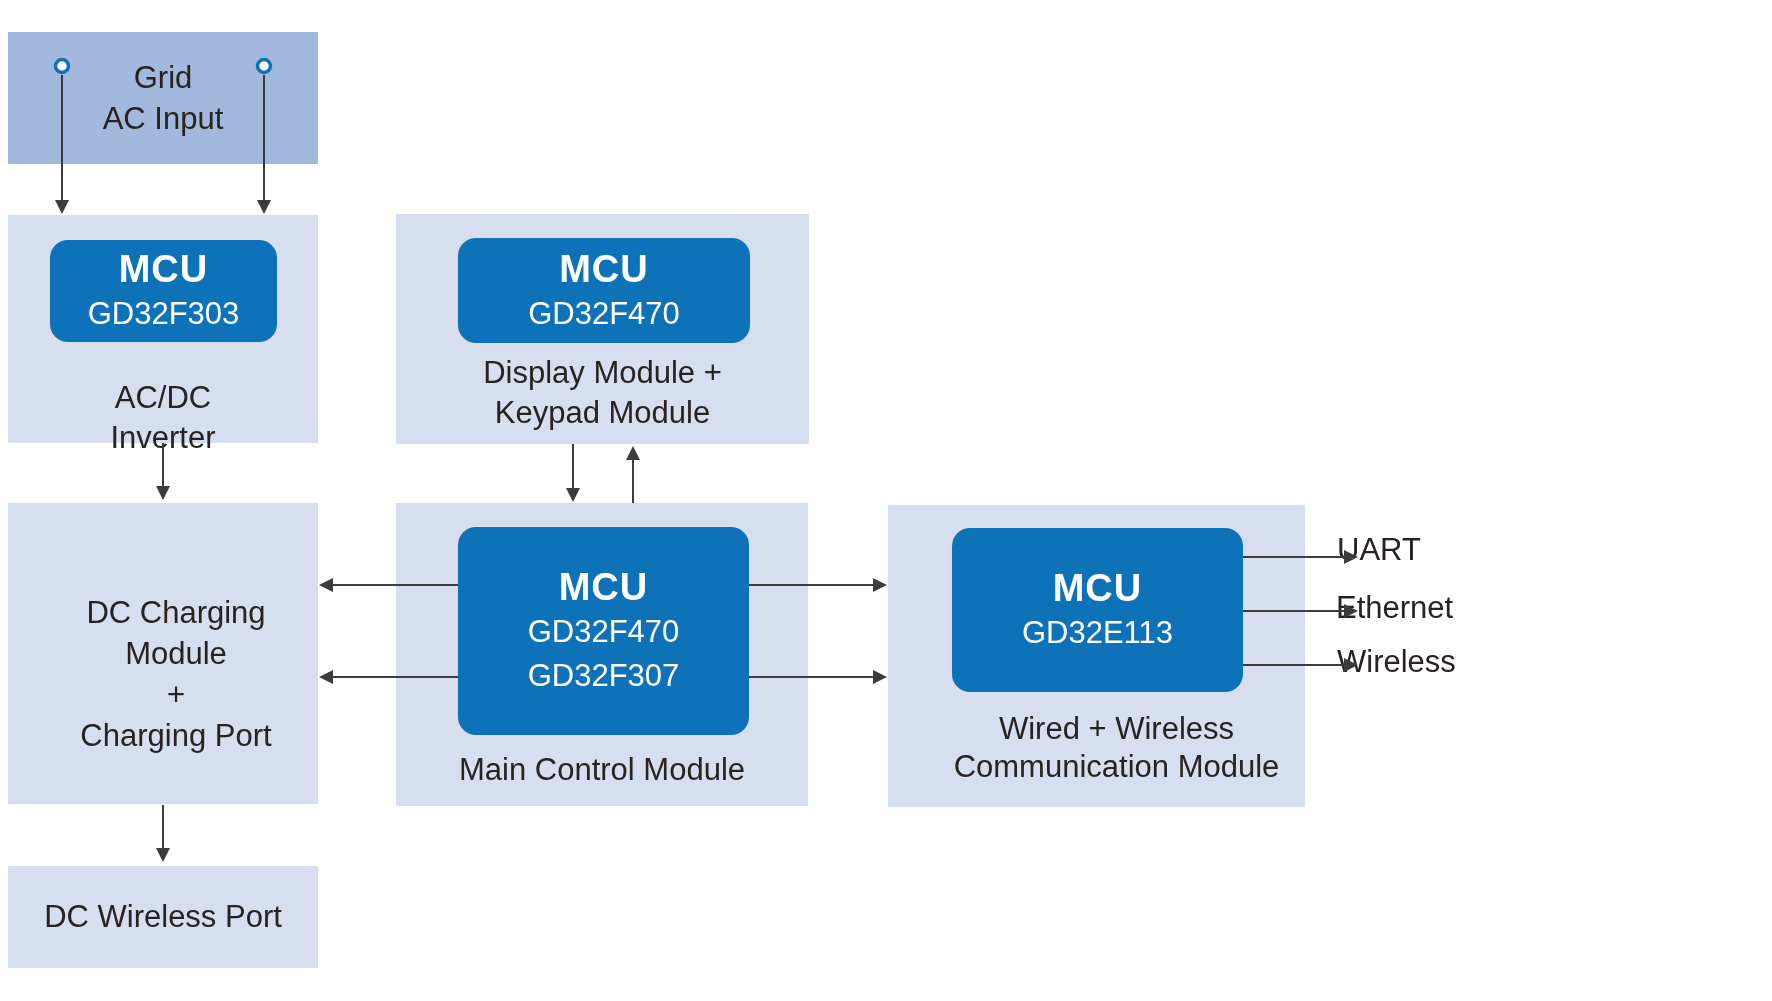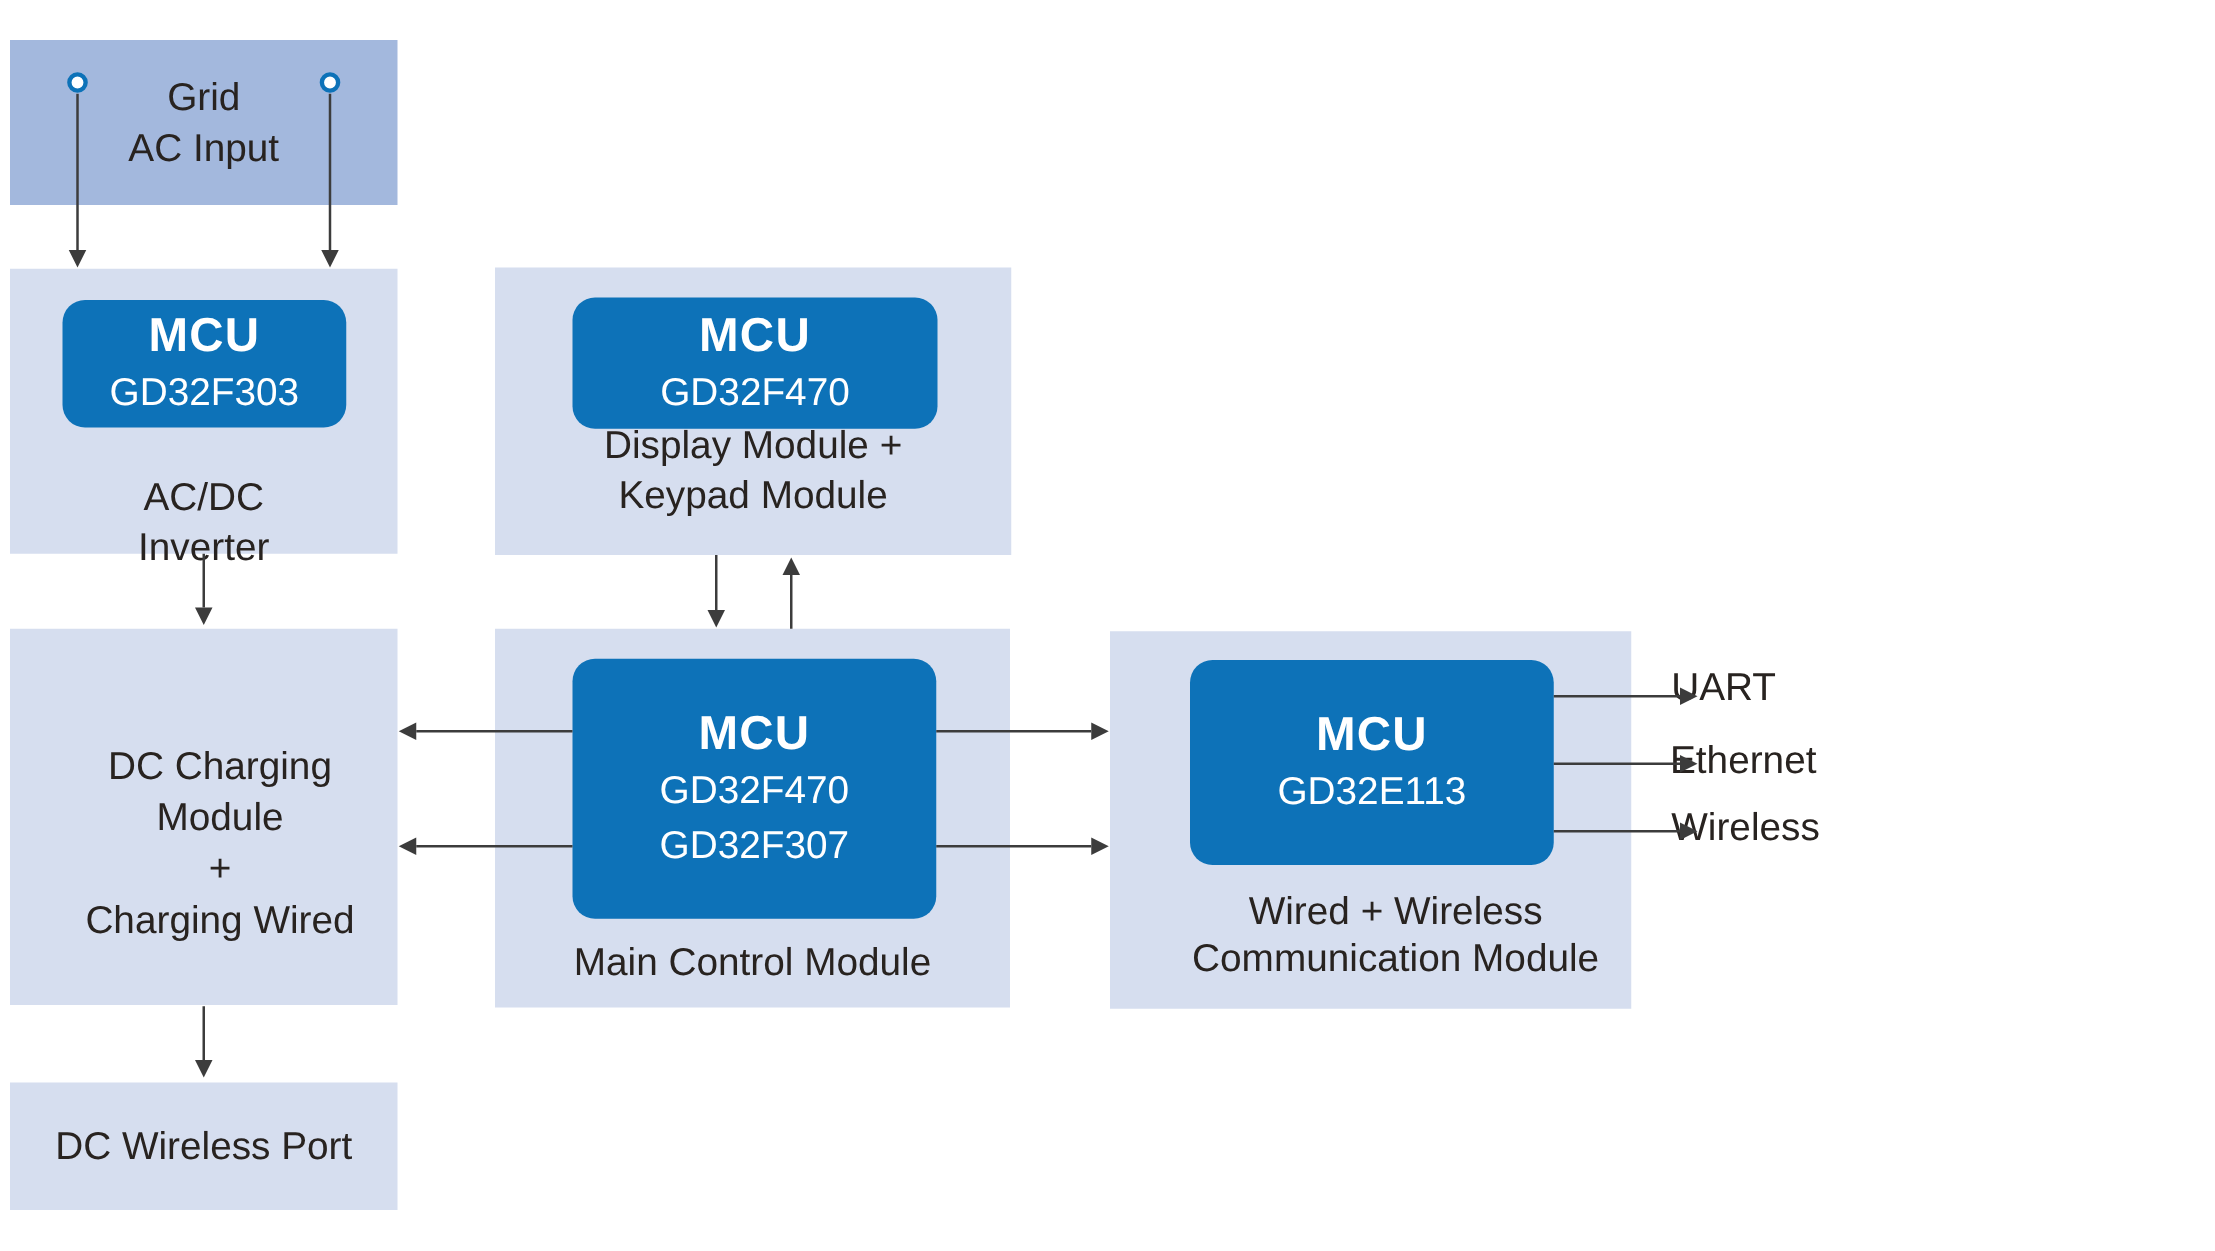--- a/index.html
+++ b/index.html
@@ -106,32 +106,32 @@
       <div>AC/DC</div>
       <div>Inverter</div>
     </div>
   </div>
 
   <div class="panel" style="left:396px; top:214px; width:413px; height:230px;">
     <div class="chip" style="left:62px; top:24px; width:292px; height:105px;">
       <div class="mcu-title">MCU</div>
       <div class="mcu-part">GD32F470</div>
     </div>
-    <div class="blocklabel" style="top:122px;">
+    <div class="blocklabel" style="top:139px;">
       <div>Display Module +</div>
       <div>Keypad Module</div>
     </div>
   </div>
 
   <div class="panel" style="left:8px; top:503px; width:310px; height:301px;">
     <div class="blocklabel dc-lines" style="top:89px;">
       <div>DC Charging</div>
       <div>Module</div>
       <div>+</div>
-      <div>Charging Wired</div>
+      <div>Charging Port</div>
     </div>
   </div>
 
   <div class="panel" style="left:396px; top:503px; width:412px; height:303px;">
     <div class="chip" style="left:62px; top:24px; width:291px; height:208px;">
       <div class="mcu-title">MCU</div>
       <div class="mcu-part">GD32F470</div>
       <div class="mcu-part">GD32F307</div>
     </div>
     <div class="blocklabel" style="top:247px;">Main Control Module</div>

